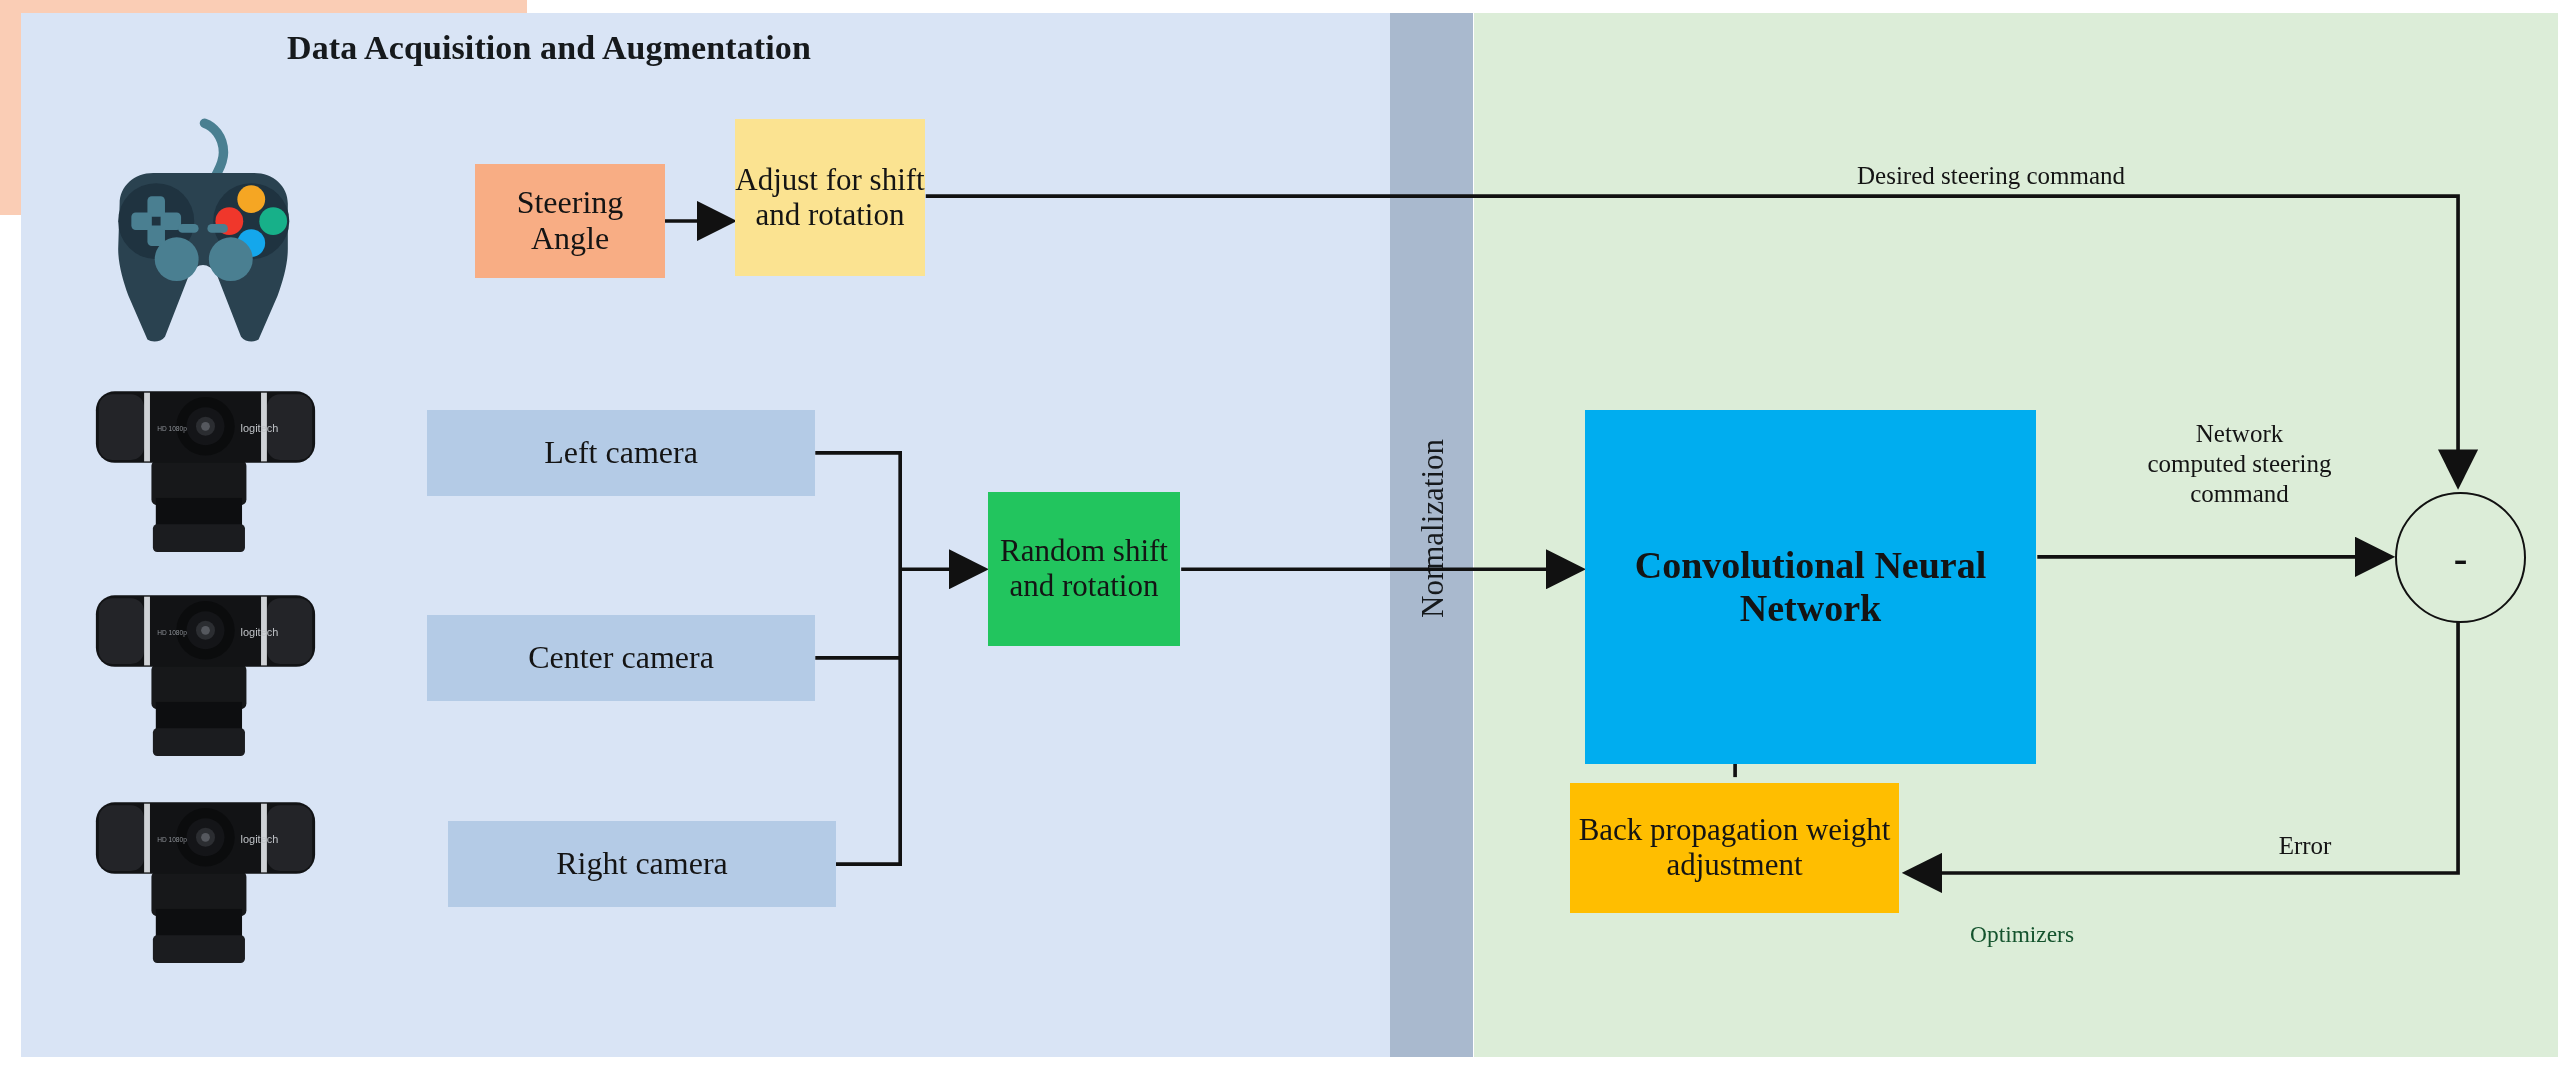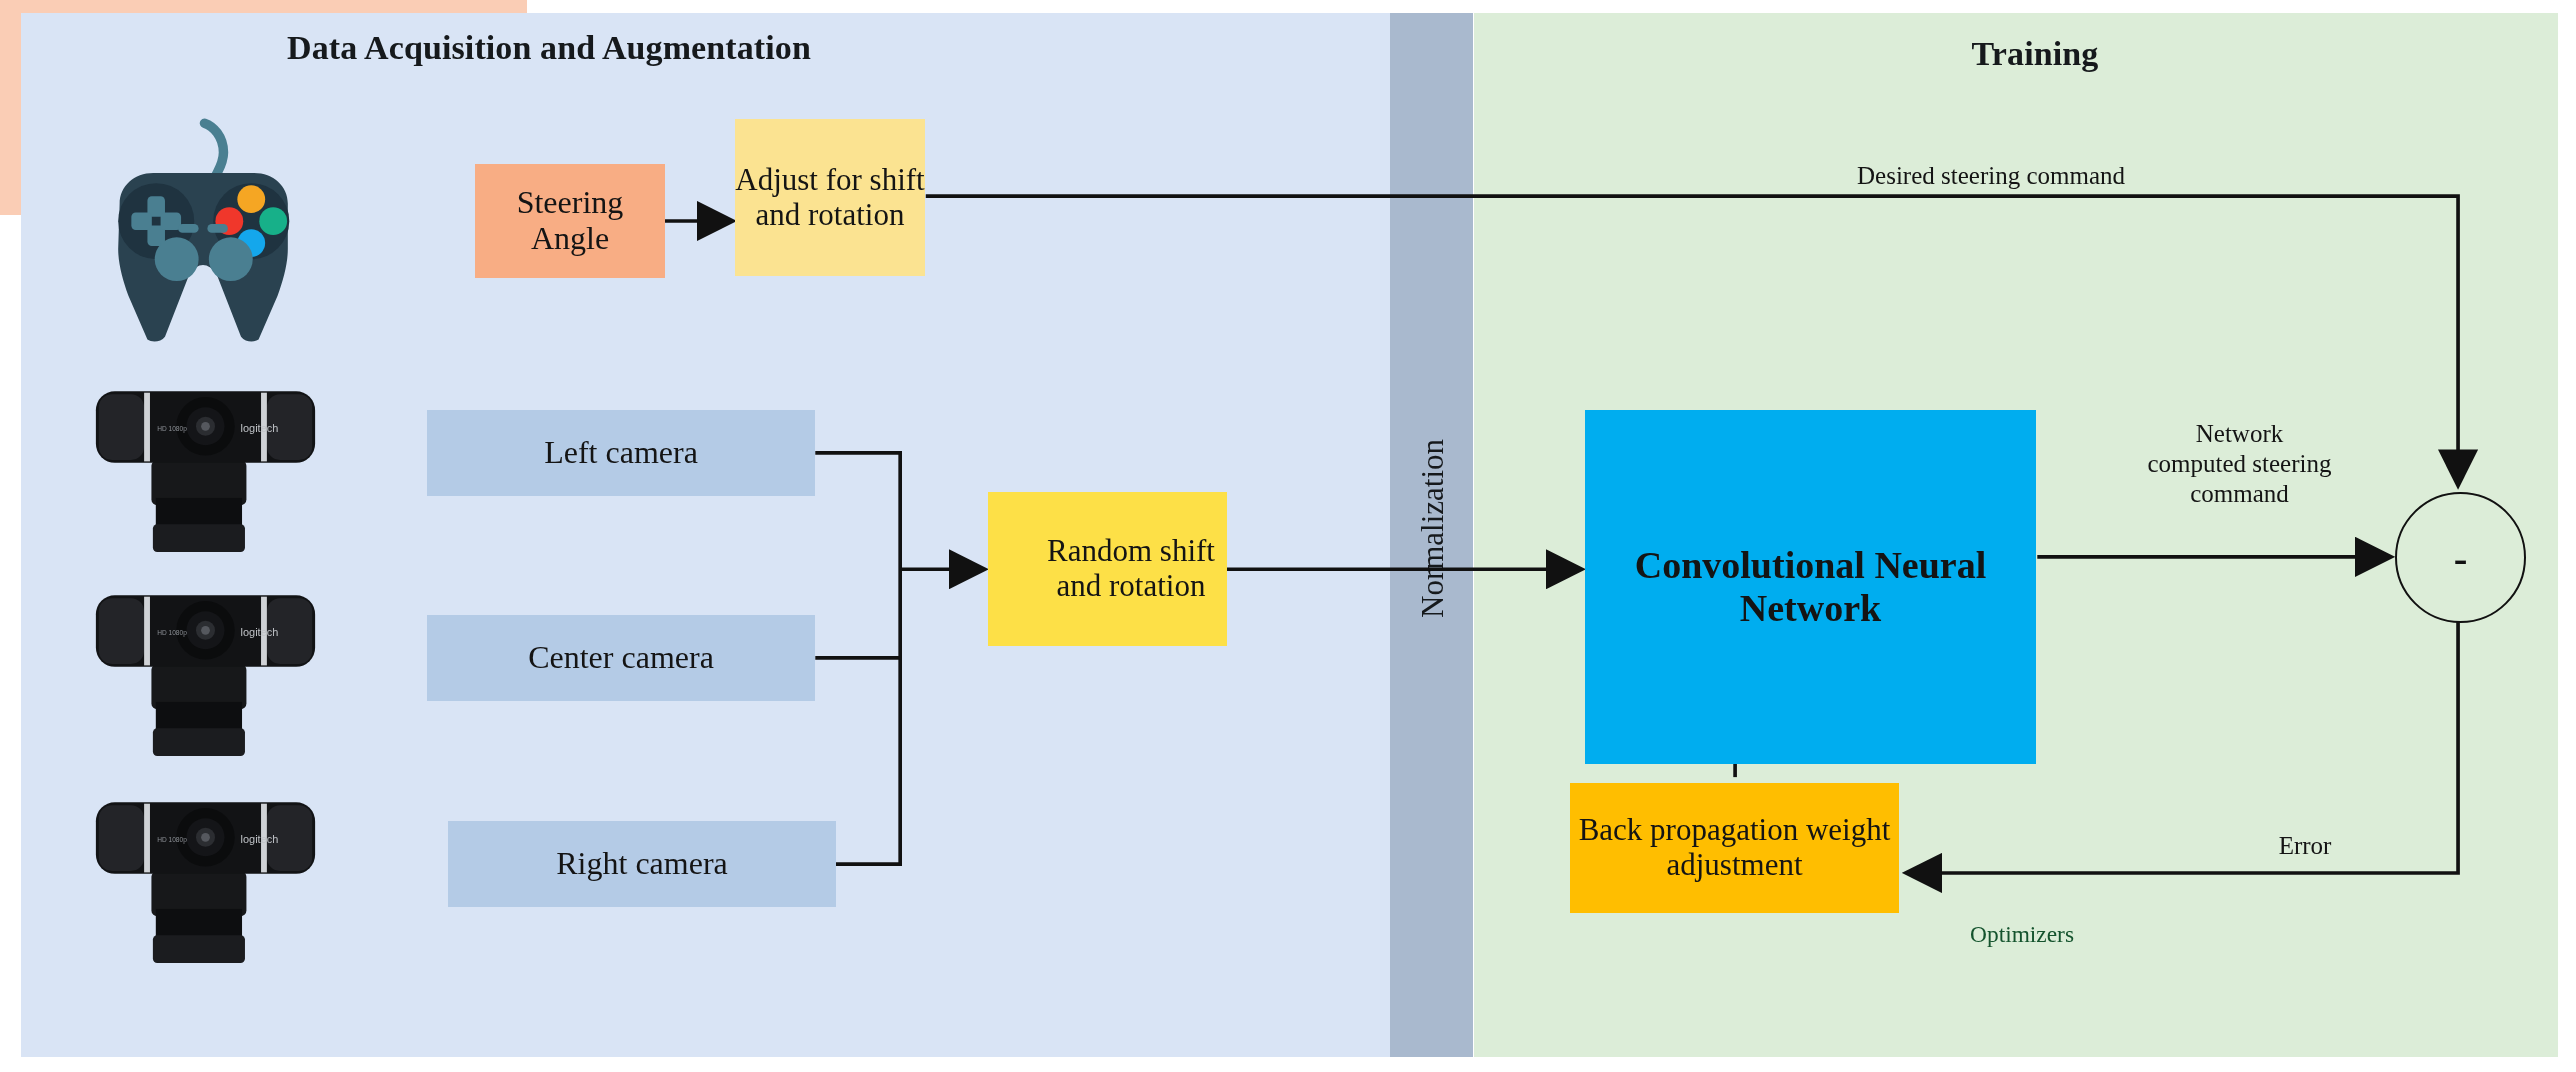--- a/index.html
+++ b/index.html
@@ -31,21 +31,21 @@
 
   .box{
     position:absolute;display:flex;align-items:center;justify-content:center;
     text-align:center;color:#141414;line-height:1.12;
   }
   #box-steering{left:427px;top:164px;width:190px;height:114px;background:#f8ad84;font-size:32px;margin-left:48px;}
   #box-adjust{left:735px;top:119px;width:190px;height:157px;background:#fbe391;font-size:31px;}
   #box-left-cam{left:427px;top:410px;width:388px;height:86px;background:#b4cbe6;font-size:32px;}
   #box-center-cam{left:427px;top:615px;width:388px;height:86px;background:#b4cbe6;font-size:32px;}
   #box-right-cam{left:448px;top:821px;width:388px;height:86px;background:#b4cbe6;font-size:32px;}
-  #box-random{left:988px;top:492px;width:192px;height:154px;background:#fde047;font-size:31px;padding-left:47px;}
+  #box-random{left:988px;top:492px;width:192px;height:154px;background:#22c55e;font-size:31px;}
   #box-cnn{left:1585px;top:410px;width:451px;height:354px;background:#00adef;font-size:38px;font-weight:bold;}
   #box-optimizers{left:1547px;top:764px;width:527px;height:215px;background:#facdb5;}
   #box-backprop{left:1570px;top:783px;width:329px;height:130px;background:#ffbe00;font-size:31px;
       display:flex;align-items:center;justify-content:center;text-align:center;}
   #label-optimizers{position:absolute;left:1547px;top:921px;width:527px;text-align:right;font-size:23.4px;color:#14532d;}
 
   #minus-circle{
     position:absolute;left:2395px;top:492px;width:127px;height:127px;
     border:2.9px solid #111;border-radius:50%;
     display:flex;align-items:center;justify-content:center;
@@ -68,21 +68,20 @@
 </head>
 <body>
 
 <div id="stage">
 
   <div class="panel" id="left-panel"></div>
   <div class="panel" id="norm-band"></div>
   <div class="panel" id="right-panel"></div>
 
   <div class="title" id="title-left">Data Acquisition and Augmentation</div>
-  <div class="title" id="title-right">Training</div>
   <div class="norm-label">Normalization</div>
 
   <div class="gamepad">
     <svg viewBox="0 0 372 320" width="272" height="234">
       <path d="M196 120 C196 90 214 82 214 58 C214 36 200 22 188 18" fill="none" stroke="#4a7f91" stroke-width="13" stroke-linecap="round"></path>
       <path d="M72 128 C72 104 92 86 118 86 L256 86 C282 86 302 104 302 128
                L302 190 C302 210 296 232 288 254 L262 314 C256 318 244 318 238 310
                L206 228 C200 216 192 212 186 212 C180 212 172 216 166 228
                L134 310 C128 318 116 318 110 314 L84 254 C76 232 70 210 70 190 Z" fill="#2a4250"></path>
       <circle cx="122" cy="152" r="52" fill="#1f3340"></circle>

